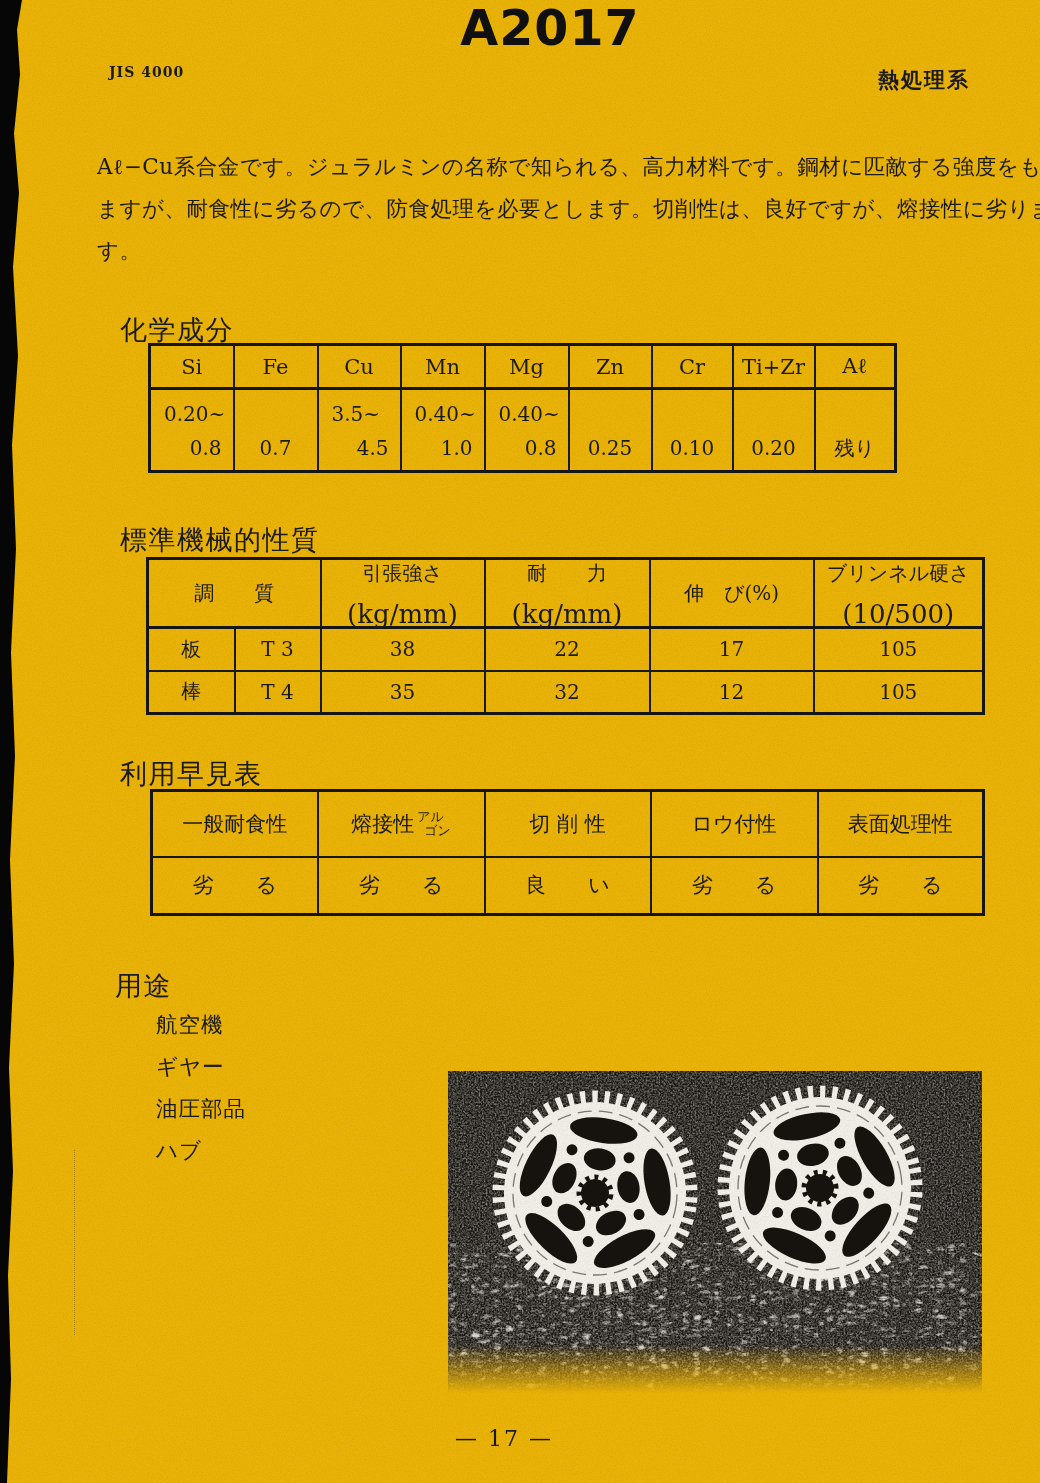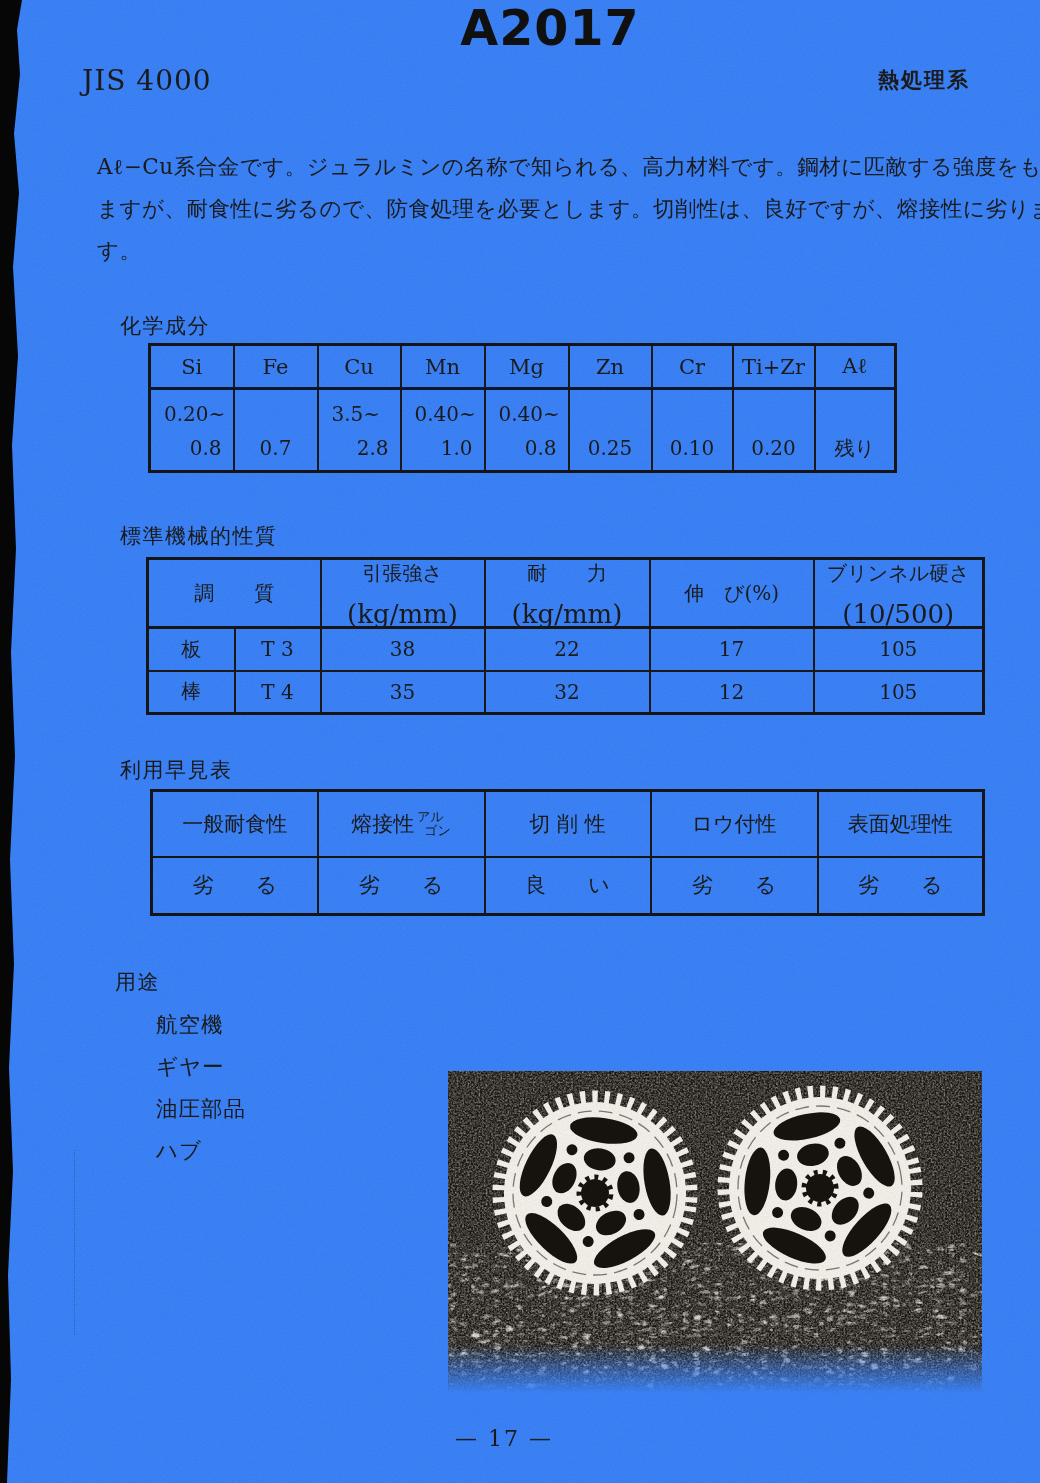--- a/index.html
+++ b/index.html
@@ -1,41 +1,41 @@
 <!DOCTYPE html>
 <html><head>
 <meta charset="utf-8">
 <style>
   html,body{margin:0;padding:0;background:#e8e8e8;}
   .page{
     position:relative;width:1040px;height:1483px;margin:0 auto;
-    background:#3b82f6;color:#1b1b1b;overflow:hidden;
+    background:#eab308;color:#1b1b1b;overflow:hidden;
     font-family:"DejaVu Serif","Liberation Serif",serif;
   }
   
   .left-strip{
     position:absolute;left:0;top:0;width:26px;height:1483px;background:#070707;
     clip-path:polygon(0 0,22px 0,17px 2%,20px 5%,14px 9%,19px 13%,13px 18%,18px 24%,
       12px 30%,16px 37%,11px 44%,15px 51%,10px 58%,14px 65%,9px 72%,13px 79%,
       8px 86%,11px 93%,7px 100%,0 100%);
   }
   .faint-dotted{
     position:absolute;left:74px;top:1150px;height:185px;width:0;
     border-left:1px dotted rgba(40,40,40,.35);
   }
   .page-title{
     position:absolute;left:0;top:0;width:1100px;text-align:center;
     font-family:"DejaVu Sans","Liberation Sans",sans-serif;
     font-weight:bold;font-size:49px;letter-spacing:1px;color:#111;
   }
-  .jis-label{position:absolute;left:82px;top:64px;font-size:28px;letter-spacing:1px;}
+  .jis-label{position:absolute;left:109px;top:64px;font-size:14px;letter-spacing:1px;font-weight:bold;}
   .category-label{position:absolute;left:878px;top:66px;font-size:21px;font-weight:600;letter-spacing:2px;}
   .description{position:absolute;left:97px;top:146px;width:900px;font-size:21.5px;letter-spacing:.5px;}
   .description .dline{height:42px;line-height:42px;white-space:nowrap;}
-  .sec-heading{position:absolute;font-size:21px;letter-spacing:1.5px;}
+  .sec-heading{position:absolute;font-size:27px;letter-spacing:1.5px;}
   .h-chem{left:120px;top:312px;}
   .h-mech{left:120px;top:522px;}
   .h-quick{left:120px;top:756px;}
   .h-uses{left:115px;top:968px;}
 
   table.tbl{position:absolute;border-collapse:collapse;table-layout:fixed;border:3px solid #161616;}
   table.tbl th,table.tbl td{border:2px solid #1a1a1a;font-weight:normal;padding:0;vertical-align:middle;}
 
   
   .chem{left:148px;top:343px;width:746px;}
@@ -120,21 +120,21 @@
       <td>
         <div class="cell-top">0.20~</div>
         <div class="cell-bot">0.8</div>
       </td>
       <td class="single">
         <div class="cell-top"></div>
         <div class="cell-bot">0.7</div>
       </td>
       <td>
         <div class="cell-top">3.5~</div>
-        <div class="cell-bot">2.8</div>
+        <div class="cell-bot">4.5</div>
       </td>
       <td>
         <div class="cell-top">0.40~</div>
         <div class="cell-bot">1.0</div>
       </td>
       <td>
         <div class="cell-top">0.40~</div>
         <div class="cell-bot">0.8</div>
       </td>
       <td class="single">

